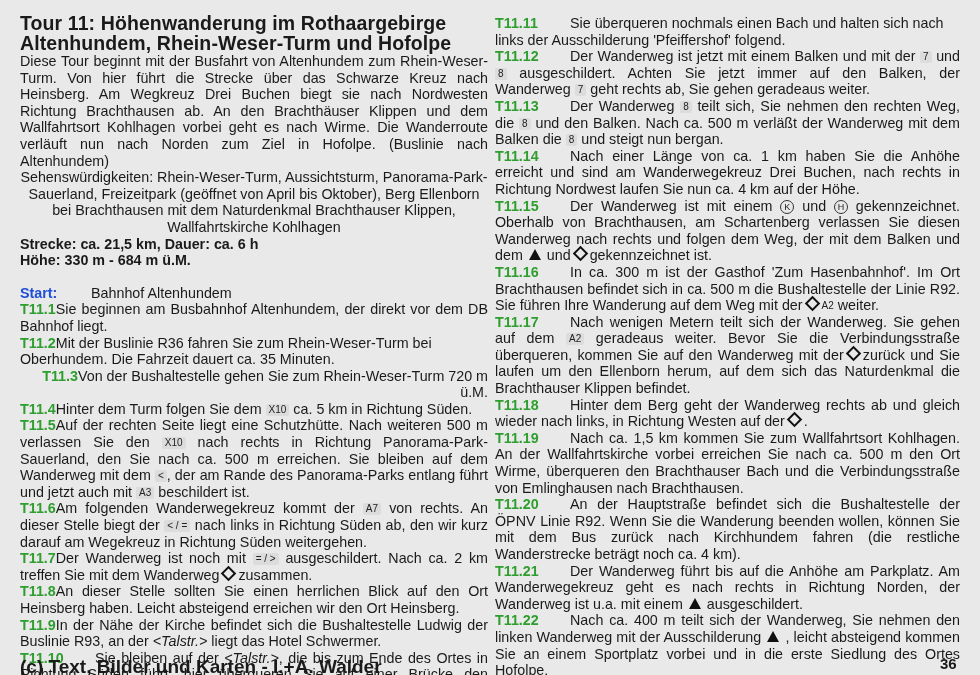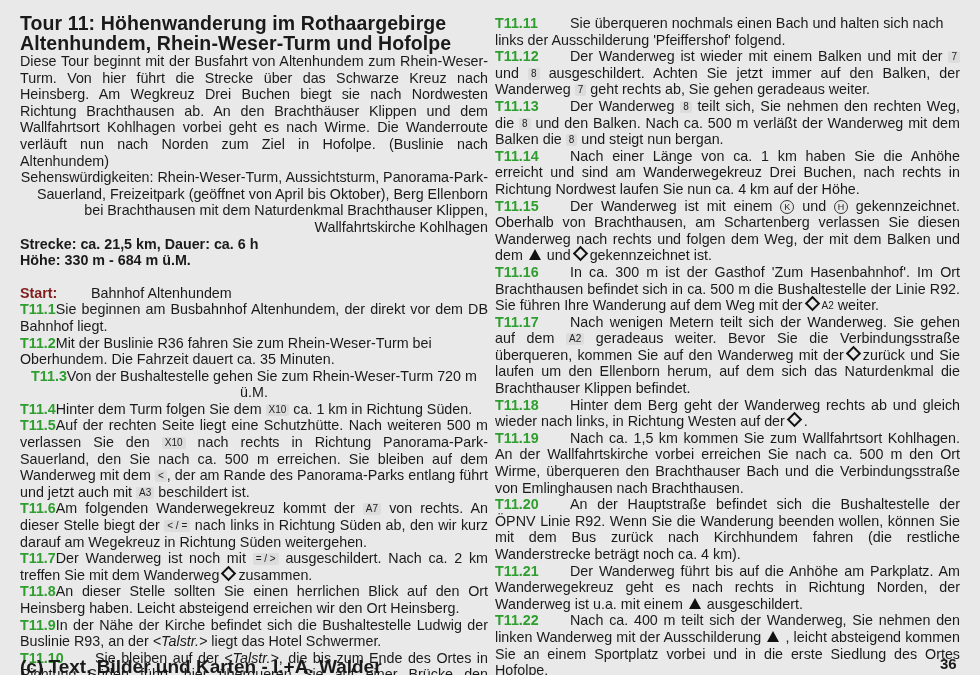--- a/index.html
+++ b/index.html
@@ -18,21 +18,21 @@
     font-weight: bold; font-size: 19.5px; line-height: 20px; margin: 0;
     letter-spacing: 0.1px;
   }
   p { margin: 0; }
   .txt { font-size: 14.3px; line-height: 16.6px; text-align: justify; }
   .bold { font-weight: bold; }
   .gap { height: 16px; }
   .step-id { color: #2e9e2e; font-weight: bold; }
   .step-id.wide { display: inline-block; width: 75px; }
   .start-row { font-size: 14.3px; line-height: 16.6px; }
-  .start-label { color: #7f1d1d; font-weight: bold; display: inline-block; width: 71px; }
+  .start-label { color: #1d4ed8; font-weight: bold; display: inline-block; width: 71px; }
   .start-val { font-weight: normal; }
   .badge {
     display: inline-block; font-size: 10px; line-height: 12px;
     padding: 0 3px; background: #dcdcdc; border-radius: 2px;
     vertical-align: 1px; color: #222;
   }
   .diamond-icon { display: inline-block; width: 7px; height: 7px; border: 2px solid #111;
     transform: rotate(45deg); margin: 0 4px; vertical-align: 1px; }
   .tri-icon { display: inline-block; width: 0; height: 0; border-left: 6px solid transparent;
     border-right: 6px solid transparent; border-bottom: 11px solid #111; margin: 0 2px; vertical-align: 0px; }
@@ -46,43 +46,43 @@
 <body>
 
 <div class="page">
 
   <div class="col col-left">
     <h1 class="title">
       <span>Tour 11: Höhenwanderung im Rothaargebirge</span><br>
       <span>Altenhundem, Rhein-Weser-Turm und Hofolpe</span>
     </h1>
     <p class="txt">Diese Tour beginnt mit der Busfahrt von Altenhundem zum Rhein-Weser-Turm. Von hier führt die Strecke über das Schwarze Kreuz nach Heinsberg. Am Wegkreuz Drei Buchen biegt sie nach Nordwesten Richtung Brachthausen ab. An den Brachthäuser Klippen und dem Wallfahrtsort Kohlhagen vorbei geht es nach Wirme. Die Wanderroute verläuft nun nach Norden zum Ziel in Hofolpe. (Buslinie nach Altenhundem)</p>
-    <p class="txt" style="text-align:right">Sehenswürdigkeiten: Rhein-Weser-Turm, Aussichtsturm, Panorama-Park-Sauerland, Freizeitpark (geöffnet von April bis Oktober), Berg Ellenborn bei Brachthausen mit dem Naturdenkmal Brachthauser Klippen, Wallfahrtskirche Kohlhagen</p>
+    <p class="txt" style="text-align:center">Sehenswürdigkeiten: Rhein-Weser-Turm, Aussichtsturm, Panorama-Park-Sauerland, Freizeitpark (geöffnet von April bis Oktober), Berg Ellenborn bei Brachthausen mit dem Naturdenkmal Brachthauser Klippen, Wallfahrtskirche Kohlhagen</p>
     <p class="txt bold">Strecke: ca. 21,5 km, Dauer: ca. 6 h</p>
     <p class="txt bold">Höhe: 330 m - 684 m ü.M.</p>
     <div class="gap"></div>
     <p class="start-row">
       <span class="start-label">Start:</span><span class="start-val">Bahnhof Altenhundem</span>
     </p>
 
     <p class="txt"><span class="step-id">T11.1</span><span>Sie beginnen am Busbahnhof Altenhundem, der direkt vor dem DB Bahnhof liegt.</span></p>
     <p class="txt" style="text-align:left"><span class="step-id">T11.2</span><span>Mit der Buslinie R36 fahren Sie zum Rhein-Weser-Turm bei Oberhundem. Die Fahrzeit dauert ca. 35 Minuten.</span></p>
-    <p class="txt" style="text-align:center"><span class="step-id">T11.3</span><span>Von der Bushaltestelle gehen Sie zum Rhein-Weser-Turm 720 m ü.M.</span></p>
-    <p class="txt" style="text-align:left"><span class="step-id">T11.4</span><span>Hinter dem Turm folgen Sie dem</span> <span class="badge">X10</span> <span>ca. 1 km in Richtung Süden.</span></p>
+    <p class="txt" style="text-align:right"><span class="step-id">T11.3</span><span>Von der Bushaltestelle gehen Sie zum Rhein-Weser-Turm 720 m ü.M.</span></p>
+    <p class="txt" style="text-align:left"><span class="step-id">T11.4</span><span>Hinter dem Turm folgen Sie dem</span> <span class="badge">X10</span> <span>ca. 5 km in Richtung Süden.</span></p>
     <p class="txt"><span class="step-id">T11.5</span><span>Auf der rechten Seite liegt eine Schutzhütte. Nach weiteren 500 m verlassen Sie den</span> <span class="badge">X10</span> <span>nach rechts in Richtung Panorama-Park-Sauerland, den Sie nach ca. 500 m erreichen. Sie bleiben auf dem Wanderweg mit dem</span> <span class="badge">&lt;</span><span>, der am Rande des Panorama-Parks entlang führt und jetzt auch mit</span> <span class="badge">A3</span> <span>beschildert ist.</span></p>
     <p class="txt"><span class="step-id">T11.6</span><span>Am folgenden Wanderwegekreuz kommt der</span> <span class="badge">A7</span> <span>von rechts. An dieser Stelle biegt der</span> <span class="badge">&lt; / =</span> <span>nach links in Richtung Süden ab, den wir kurz darauf am Wegekreuz in Richtung Süden weitergehen.</span></p>
     <p class="txt"><span class="step-id">T11.7</span><span>Der Wanderweg ist noch mit</span> <span class="badge">= / &gt;</span> <span>ausgeschildert. Nach ca. 2 km treffen Sie mit dem Wanderweg</span><span class="diamond-icon"></span><span>zusammen.</span></p>
     <p class="txt"><span class="step-id">T11.8</span><span>An dieser Stelle sollten Sie einen herrlichen Blick auf den Ort Heinsberg haben. Leicht absteigend erreichen wir den Ort Heinsberg.</span></p>
     <p class="txt"><span class="step-id">T11.9</span><span>In der Nähe der Kirche befindet sich die Bushaltestelle Ludwig der Buslinie R93, an der</span> <i>&lt;Talstr.&gt;</i> <span>liegt das Hotel Schwermer.</span></p>
     <p class="txt"><span class="step-id wide">T11.10</span><span>Sie bleiben auf der</span> <i>&lt;Talstr.&gt;</i><span>, die bis zum Ende des Ortes in Richtung Süden führt, hier überqueren Sie auf einer Brücke den Krenkelsbach.</span></p>
   </div>
 
   <div class="col col-right">
     <p class="txt" style="text-align:left"><span class="step-id wide">T11.11</span><span>Sie überqueren nochmals einen Bach und halten sich nach links der Ausschilderung 'Pfeiffershof' folgend.</span></p>
-    <p class="txt"><span class="step-id wide">T11.12</span><span>Der Wanderweg ist wieder mit einem Balken und mit der</span> <span class="badge">7</span> <span>und</span> <span class="badge">8</span> <span>ausgeschildert. Achten Sie jetzt immer auf den Balken, der Wanderweg</span> <span class="badge">7</span> <span>geht rechts ab, Sie gehen geradeaus weiter.</span></p>
+    <p class="txt"><span class="step-id wide">T11.12</span><span>Der Wanderweg ist jetzt mit einem Balken und mit der</span> <span class="badge">7</span> <span>und</span> <span class="badge">8</span> <span>ausgeschildert. Achten Sie jetzt immer auf den Balken, der Wanderweg</span> <span class="badge">7</span> <span>geht rechts ab, Sie gehen geradeaus weiter.</span></p>
     <p class="txt"><span class="step-id wide">T11.13</span><span>Der Wanderweg</span> <span class="badge">8</span> <span>teilt sich, Sie nehmen den rechten Weg, die</span> <span class="badge">8</span> <span>und den Balken. Nach ca. 500 m verläßt der Wanderweg mit dem Balken die</span> <span class="badge">8</span> <span>und steigt nun bergan.</span></p>
     <p class="txt"><span class="step-id wide">T11.14</span><span>Nach einer Länge von ca. 1 km haben Sie die Anhöhe erreicht und sind am Wanderwegekreuz Drei Buchen, nach rechts in Richtung Nordwest laufen Sie nun ca. 4 km auf der Höhe.</span></p>
     <p class="txt"><span class="step-id wide">T11.15</span><span>Der Wanderweg ist mit einem</span> <span class="circ-icon">K</span> <span>und</span> <span class="circ-icon">H</span> <span>gekennzeichnet. Oberhalb von Brachthausen, am Schartenberg verlassen Sie diesen Wanderweg nach rechts und folgen dem Weg, der mit dem Balken und dem</span> <span class="tri-icon"></span> <span>und</span><span class="diamond-icon"></span><span>gekennzeichnet ist.</span></p>
     <p class="txt"><span class="step-id wide">T11.16</span><span>In ca. 300 m ist der Gasthof 'Zum Hasenbahnhof'. Im Ort Brachthausen befindet sich in ca. 500 m die Bushaltestelle der Linie R92. Sie führen Ihre Wanderung auf dem Weg mit der</span><span class="diamond-icon"></span><span class="badge" style="background:none;padding:0">A2</span> <span>weiter.</span></p>
     <p class="txt"><span class="step-id wide">T11.17</span><span>Nach wenigen Metern teilt sich der Wanderweg. Sie gehen auf dem</span> <span class="badge">A2</span> <span>geradeaus weiter. Bevor Sie die Verbindungsstraße überqueren, kommen Sie auf den Wanderweg mit der</span><span class="diamond-icon"></span><span>zurück und Sie laufen um den Ellenborn herum, auf dem sich das Naturdenkmal die Brachthauser Klippen befindet.</span></p>
     <p class="txt"><span class="step-id wide">T11.18</span><span>Hinter dem Berg geht der Wanderweg rechts ab und gleich wieder nach links, in Richtung Westen auf der</span><span class="diamond-icon"></span><span>.</span></p>
     <p class="txt"><span class="step-id wide">T11.19</span><span>Nach ca. 1,5 km kommen Sie zum Wallfahrtsort Kohlhagen. An der Wallfahrtskirche vorbei erreichen Sie nach ca. 500 m den Ort Wirme, überqueren den Brachthauser Bach und die Verbindungsstraße von Emlinghausen nach Brachthausen.</span></p>
     <p class="txt"><span class="step-id wide">T11.20</span><span>An der Hauptstraße befindet sich die Bushaltestelle der ÖPNV Linie R92. Wenn Sie die Wanderung beenden wollen, können Sie mit dem Bus zurück nach Kirchhundem fahren (die restliche Wanderstrecke beträgt noch ca. 4 km).</span></p>
     <p class="txt"><span class="step-id wide">T11.21</span><span>Der Wanderweg führt bis auf die Anhöhe am Parkplatz. Am Wanderwegekreuz geht es nach rechts in Richtung Norden, der Wanderweg ist u.a. mit einem</span> <span class="tri-icon"></span> <span>ausgeschildert.</span></p>
     <p class="txt"><span class="step-id wide">T11.22</span><span>Nach ca. 400 m teilt sich der Wanderweg, Sie nehmen den linken Wanderweg mit der Ausschilderung</span> <span class="tri-icon"></span> <span>, leicht absteigend kommen Sie an einem Sportplatz vorbei und in die erste Siedlung des Ortes Hofolpe.</span></p>

